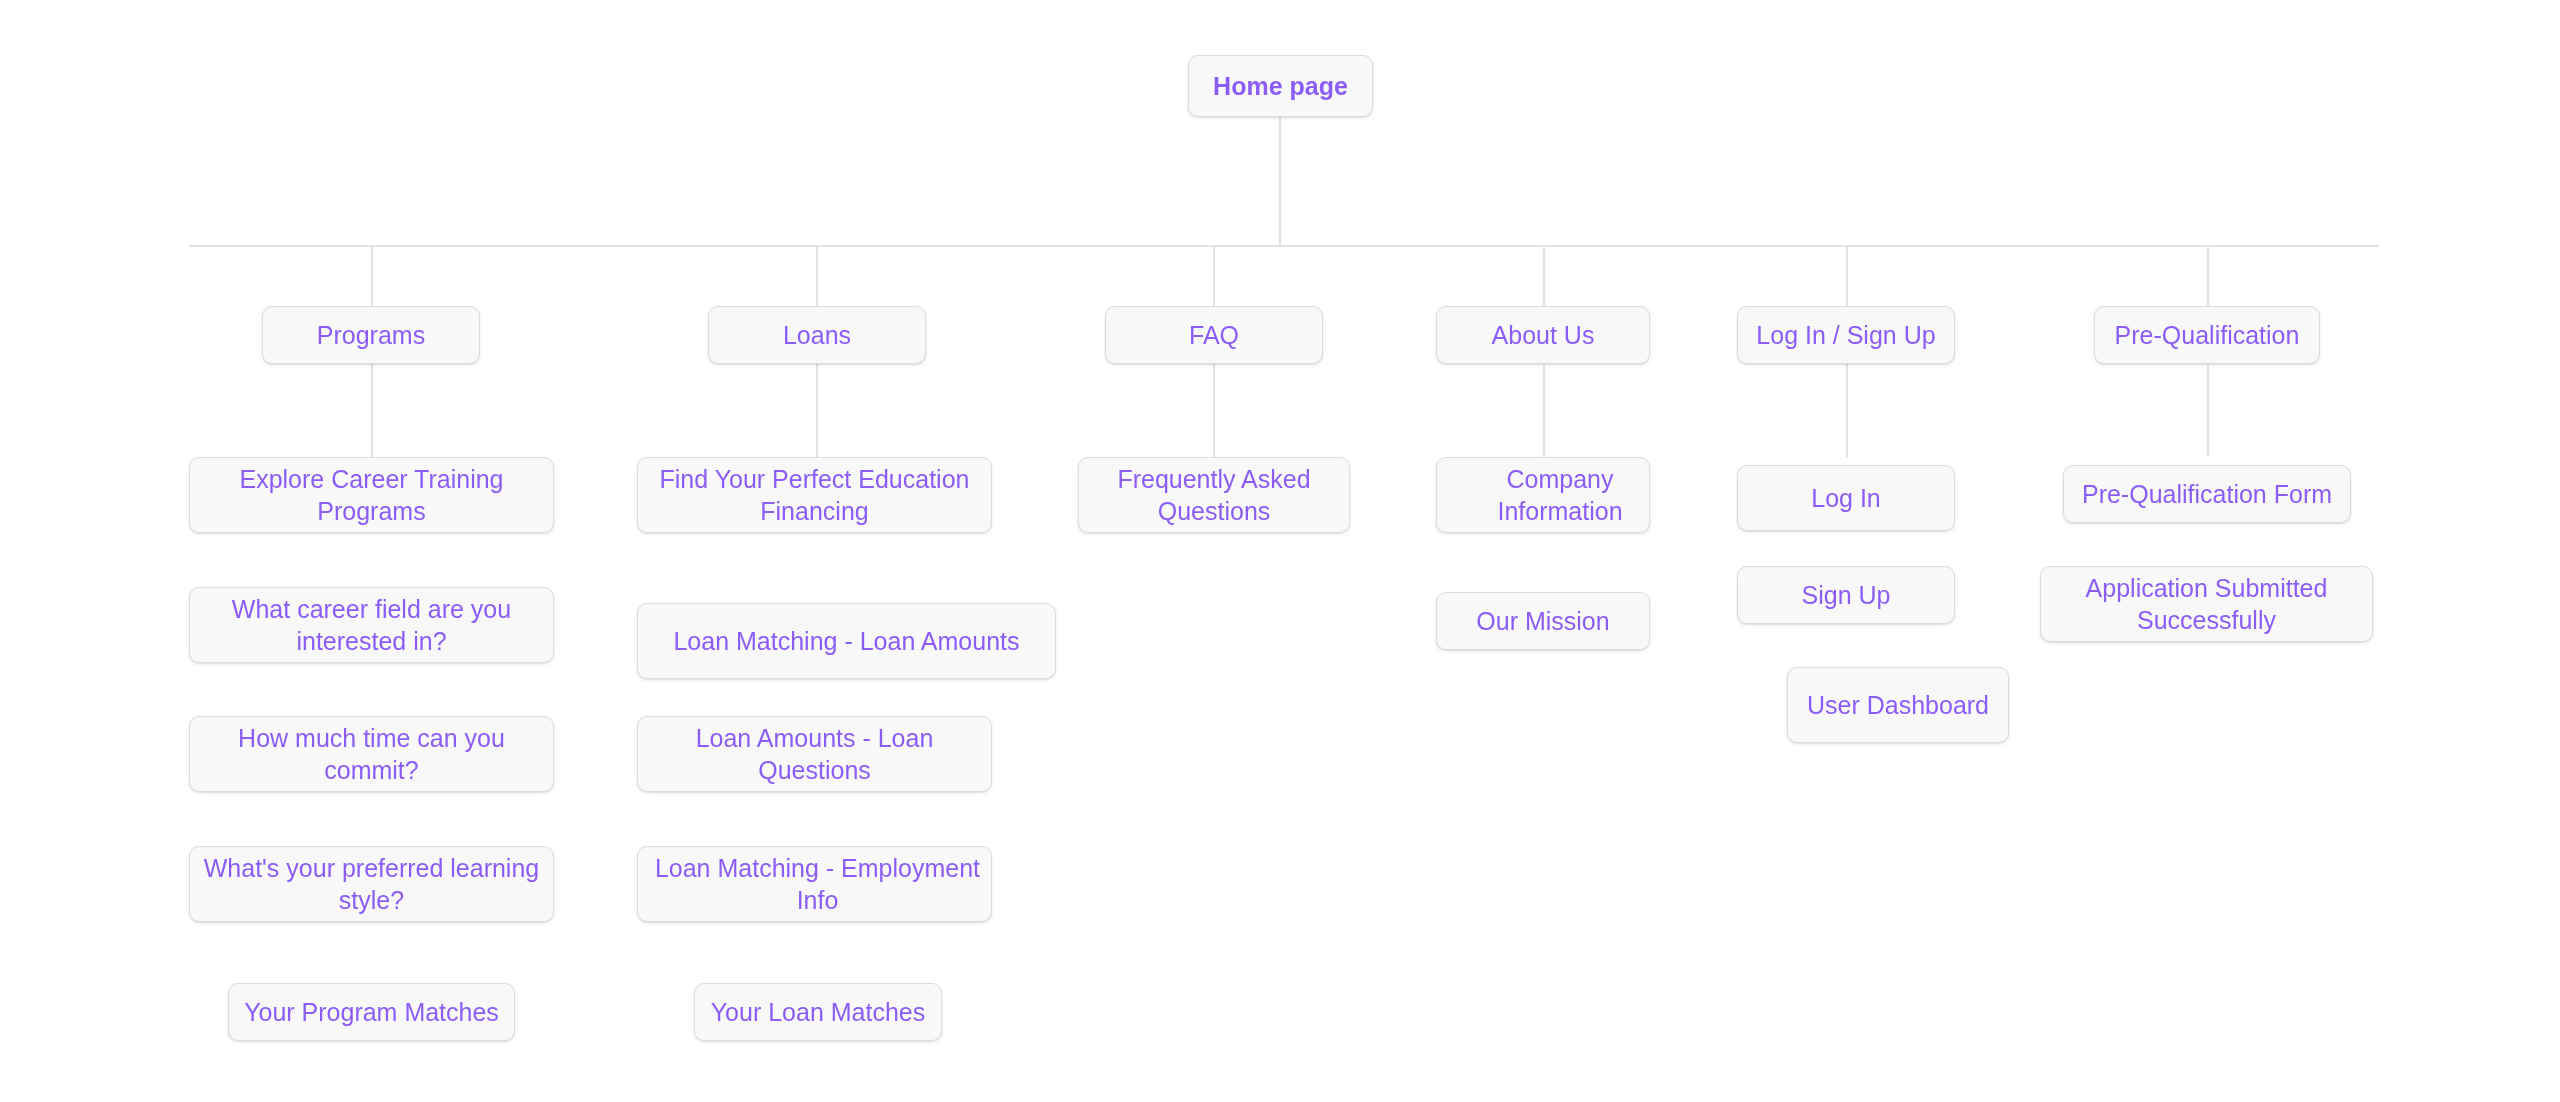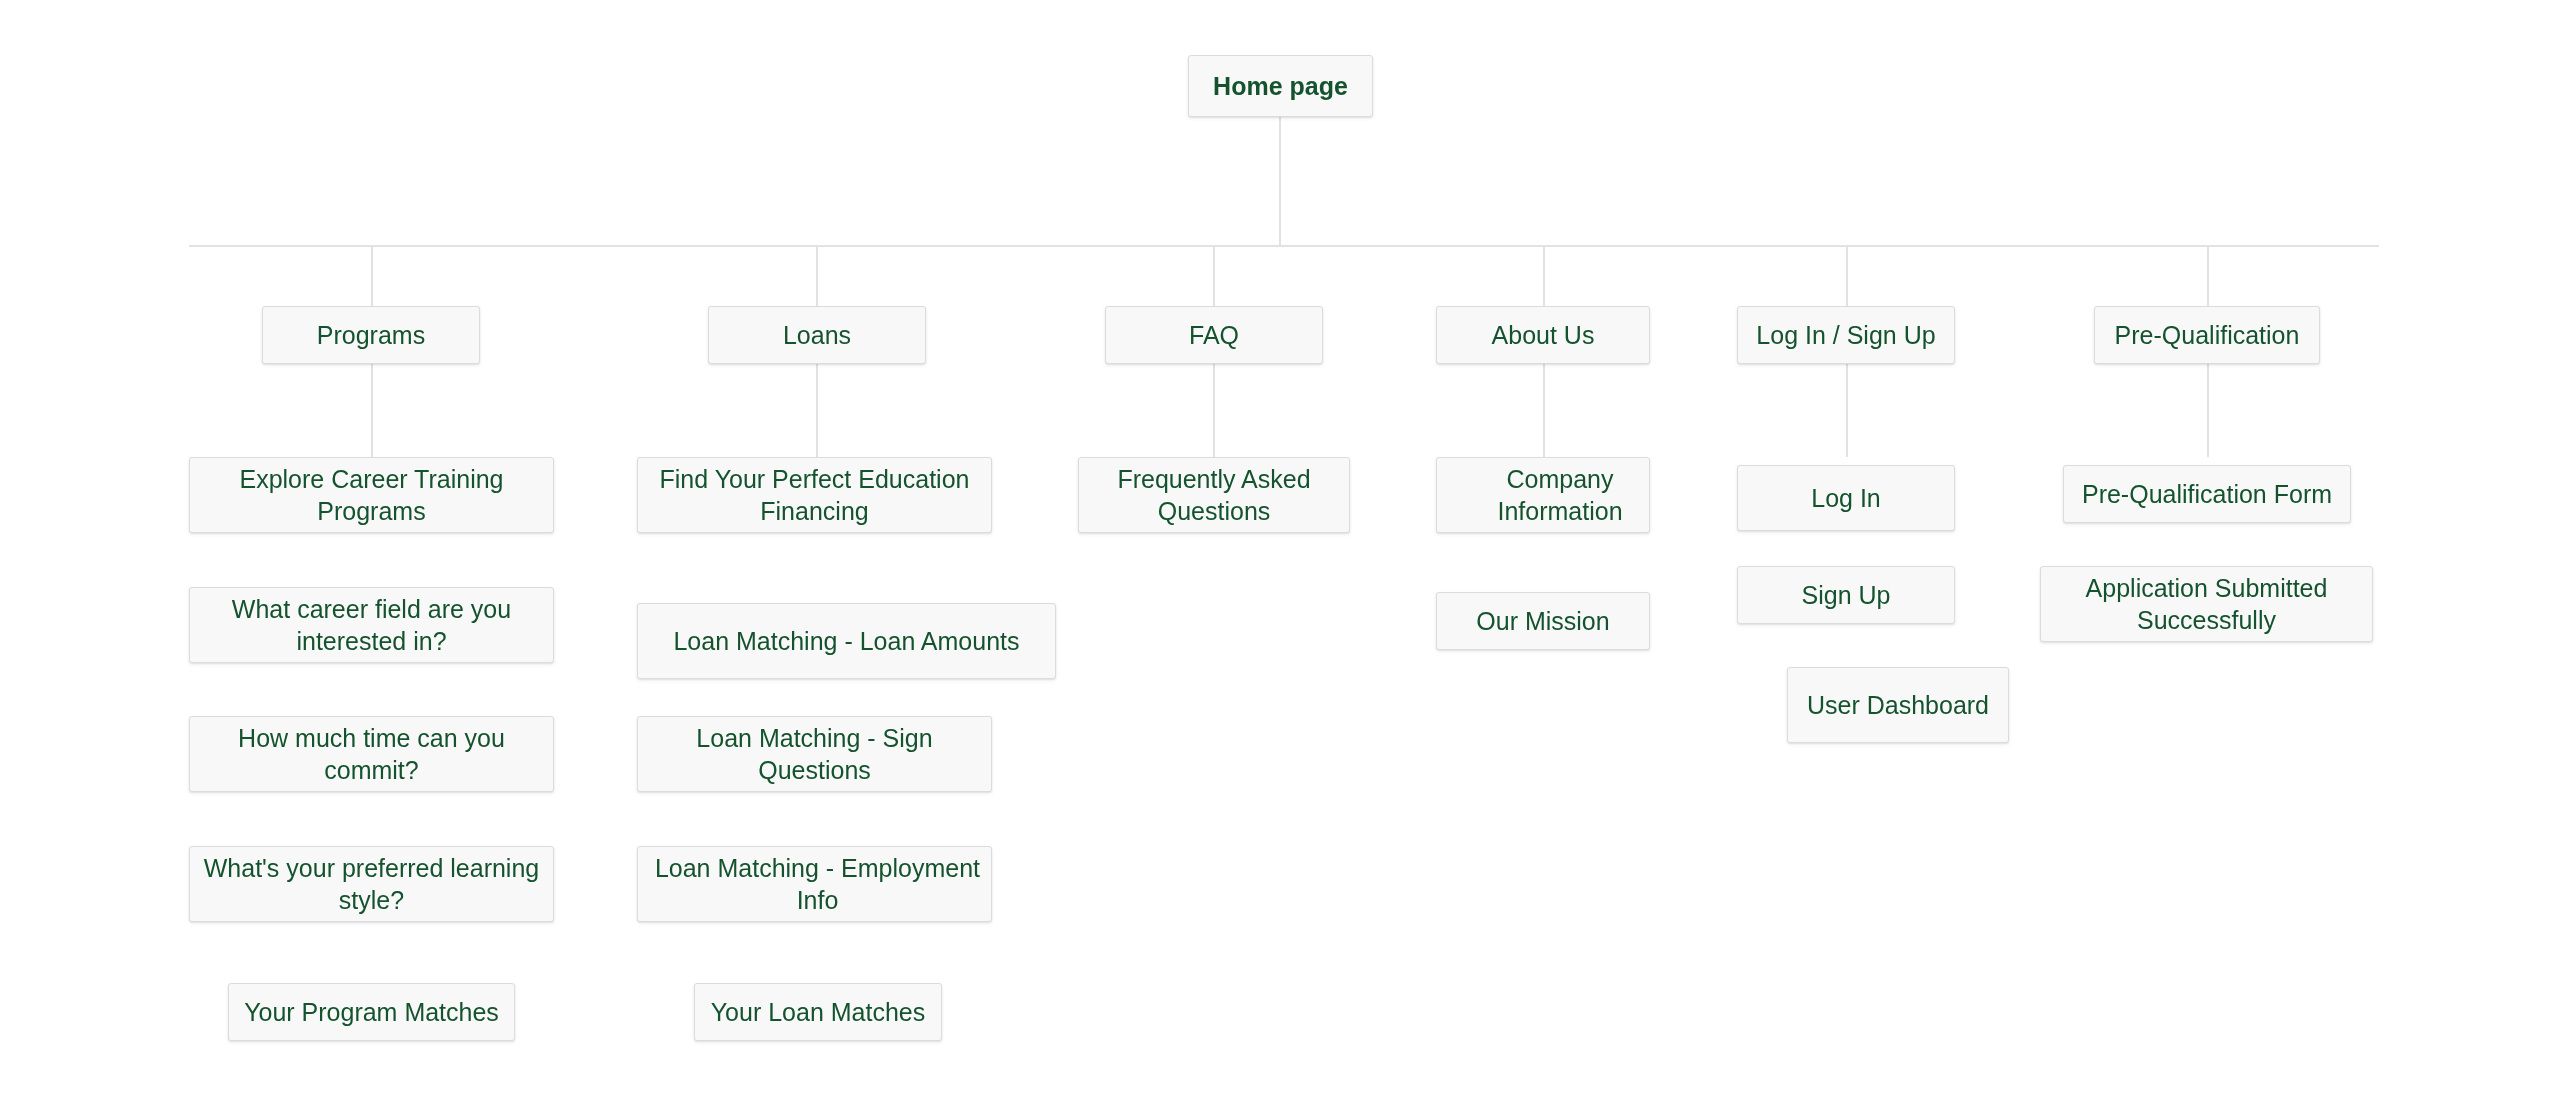--- a/index.html
+++ b/index.html
@@ -19,28 +19,28 @@
     height: 1102px;
     background: #ffffff;
     overflow: hidden;
   }
   
   .node {
     position: absolute;
     box-sizing: border-box;
     background: #f8f8f9;
     border: 1px solid #dcdcde;
-    border-radius: 3px;
+    border-radius: 10px;
     box-shadow: 0 1px 2px rgba(0,0,0,0.10), 0 2px 5px rgba(0,0,0,0.045);
     display: flex;
     align-items: center;
     justify-content: center;
     text-align: center;
     line-height: 1.30;
-    color: #14532d;
+    color: #8b5cf6;
     font-size: 25px;
     font-weight: 400;
     padding: 4px 10px;
     user-select: none;
   }
   .node.root {
     font-weight: 700;
     font-size: 25px;
   }
   .node .label {
@@ -105,21 +105,21 @@
   <div class="node" style="left:708px; top:306px; width:218px; height:58px;">
     <span class="label">Loans</span>
   </div>
   <div class="node" style="left:637px; top:457px; width:355px; height:76px;">
     <span class="label">Find Your Perfect Education Financing</span>
   </div>
   <div class="node" style="left:637px; top:587px; width:419px; height:76px;margin-top:16px;">
     <span class="label">Loan Matching - Loan Amounts</span>
   </div>
   <div class="node" style="left:637px; top:716px; width:355px; height:76px;">
-    <span class="label">Loan Matching - Sign Questions</span>
+    <span class="label">Loan Amounts - Loan Questions</span>
   </div>
   <div class="node" style="left:637px; top:846px; width:355px; height:76px;padding-left:16px;">
     <span class="label">Loan Matching - Employment Info</span>
   </div>
   <div class="node" style="left:694px; top:983px; width:248px; height:58px;">
     <span class="label">Your Loan Matches</span>
   </div>
 
   <div class="node" style="left:1105px; top:306px; width:218px; height:58px;">
     <span class="label">FAQ</span>

